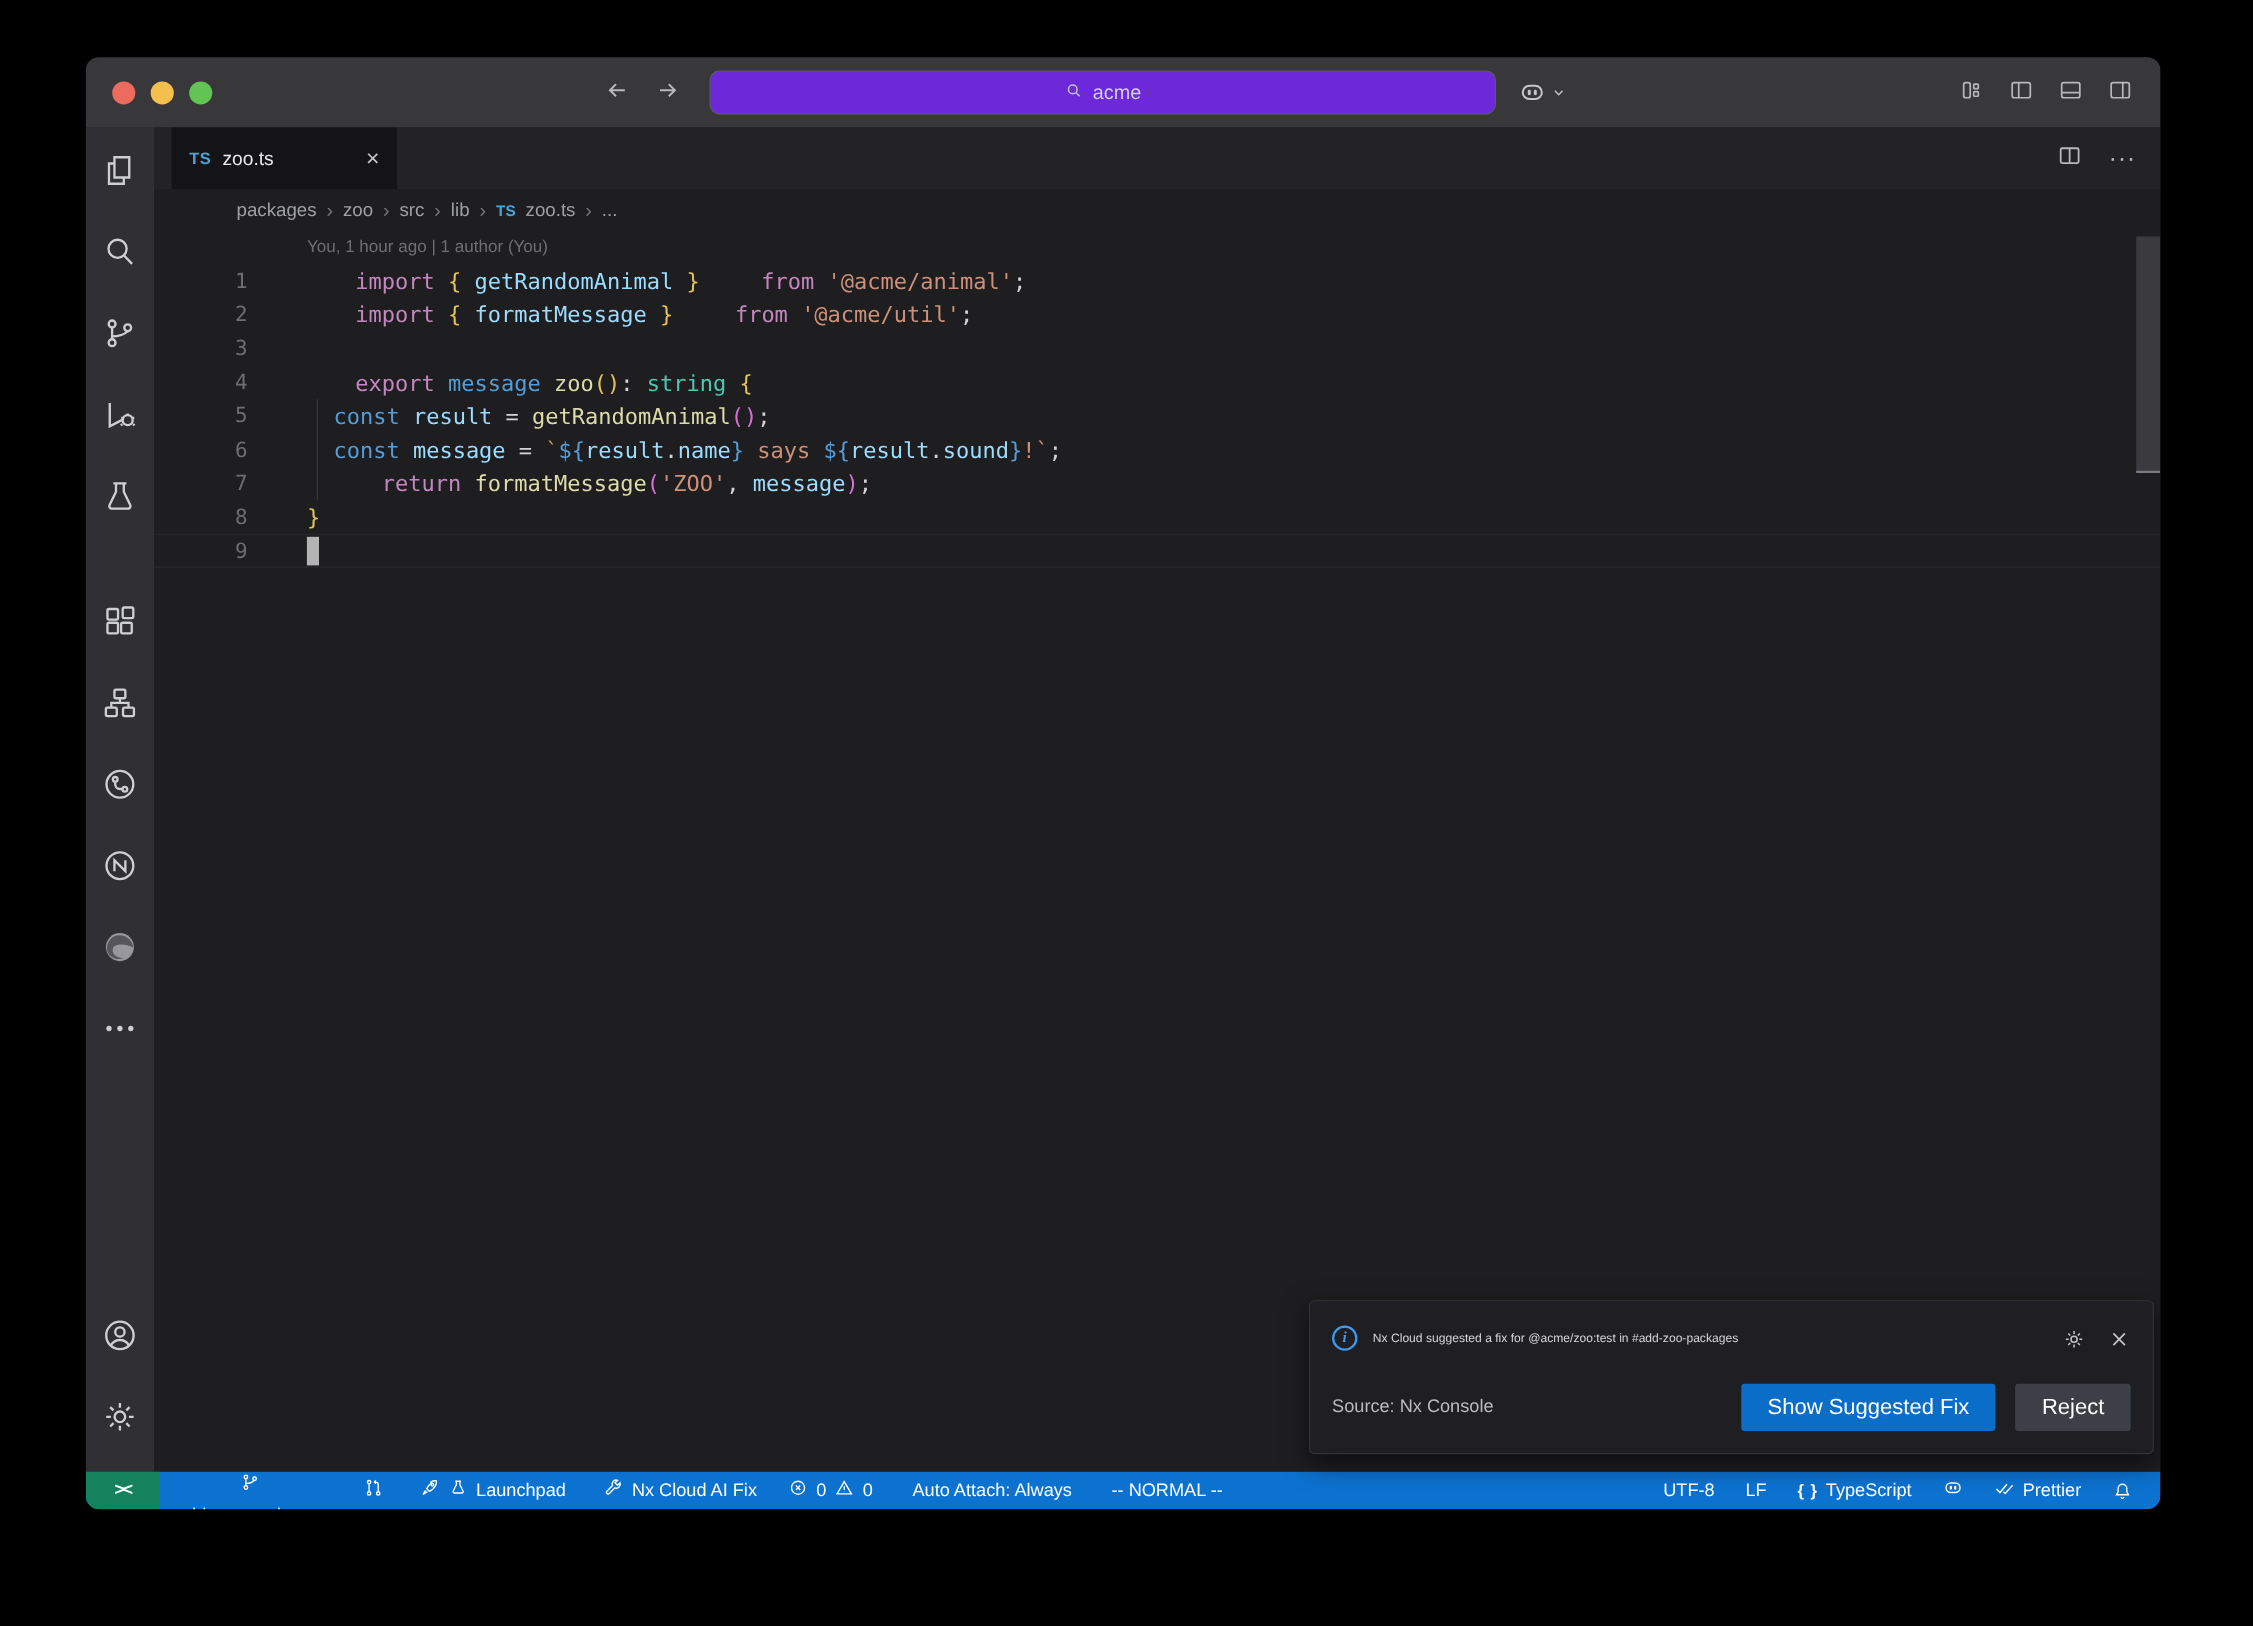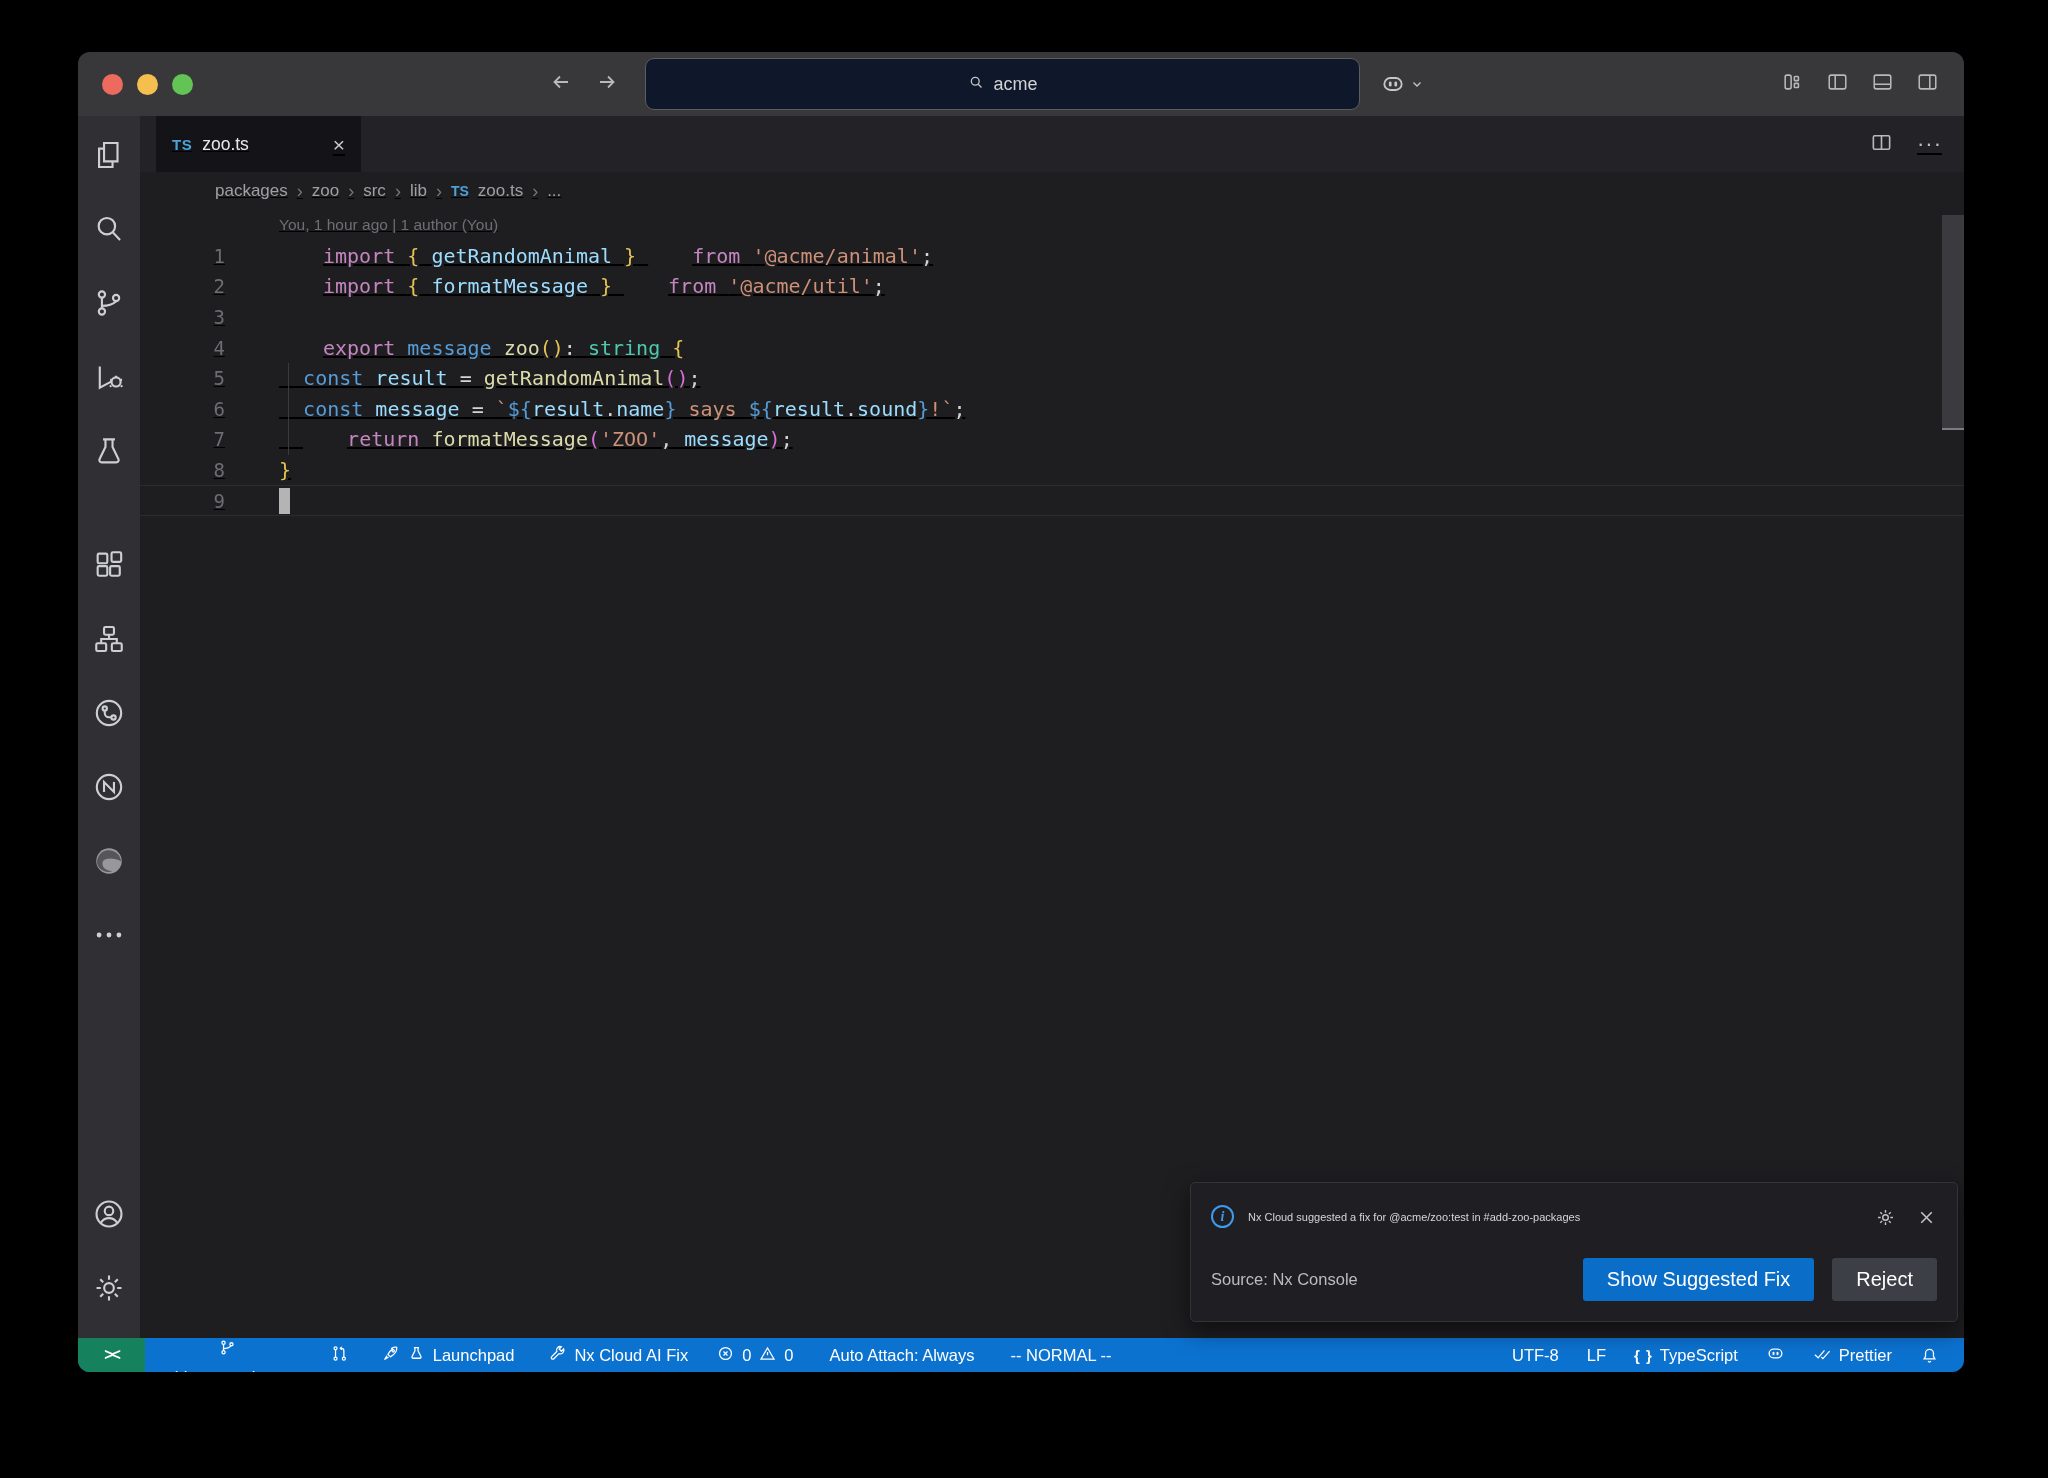--- a/index.html
+++ b/index.html
@@ -10,31 +10,31 @@
             border-radius:12px; overflow:hidden; background:#1e1e21; display:flex; flex-direction:column; }
 
   
   .titlebar { height:64px; background:#38383b; display:flex; align-items:center; padding:0 24px; flex:none; }
   .lights { display:flex; gap:14px; align-items:center; }
   .light { width:21px; height:21px; border-radius:50%; }
   .light.red{background:#ec6a5e;} .light.yellow{background:#f5bf4f;} .light.green{background:#61c454;}
   .tb-spacer { flex:1; }
   .nav-arrows { display:flex; gap:22px; color:#b9b9bc; margin-right:26px; }
   .nav-arrows svg { width:24px; height:24px; }
-  .cmd-center { width:715px; height:52px; background:#0f172a; border:1px solid #5d5d60; border-radius:9px;
+  .cmd-center { width:715px; height:40px; background:#6d28d9; border:1px solid #5d5d60; border-radius:9px;
                 display:flex; align-items:center; justify-content:center; gap:8px; color:#d2d2d4; font-size:18px; }
   .cmd-center svg { width:18px; height:18px; color:#c4c4c6; }
   .copilot-ctl { display:flex; align-items:center; gap:4px; margin-left:20px; color:#c6c6c8; }
   .copilot-ctl svg.cp { width:26px; height:26px; }
   .copilot-ctl svg.ch { width:14px; height:14px; }
   .layout-icons { display:flex; gap:20px; color:#b8b8ba; }
   .layout-icons svg { width:25px; height:22px; }
 
   
-  .main { flex:1; display:flex; min-height:0;text-decoration:underline; }
+  .main { flex:1; display:flex; min-height:0; }
   .activitybar { width:62px; background:#303034; display:flex; flex-direction:column; align-items:center;
                  padding:4px 0 11px 0; flex:none; }
   .ab-item { height:74px; width:62px; display:grid; place-items:center; color:#cecfd2; flex:none; }
   .ab-item svg { width:34px; height:34px; }
   .ab-gap { margin-top:40px; }
   .ab-push { margin-top:auto !important; }
 
   .editor-col { flex:1; display:flex; flex-direction:column; min-width:0; background:#1e1e21; }
 
   

